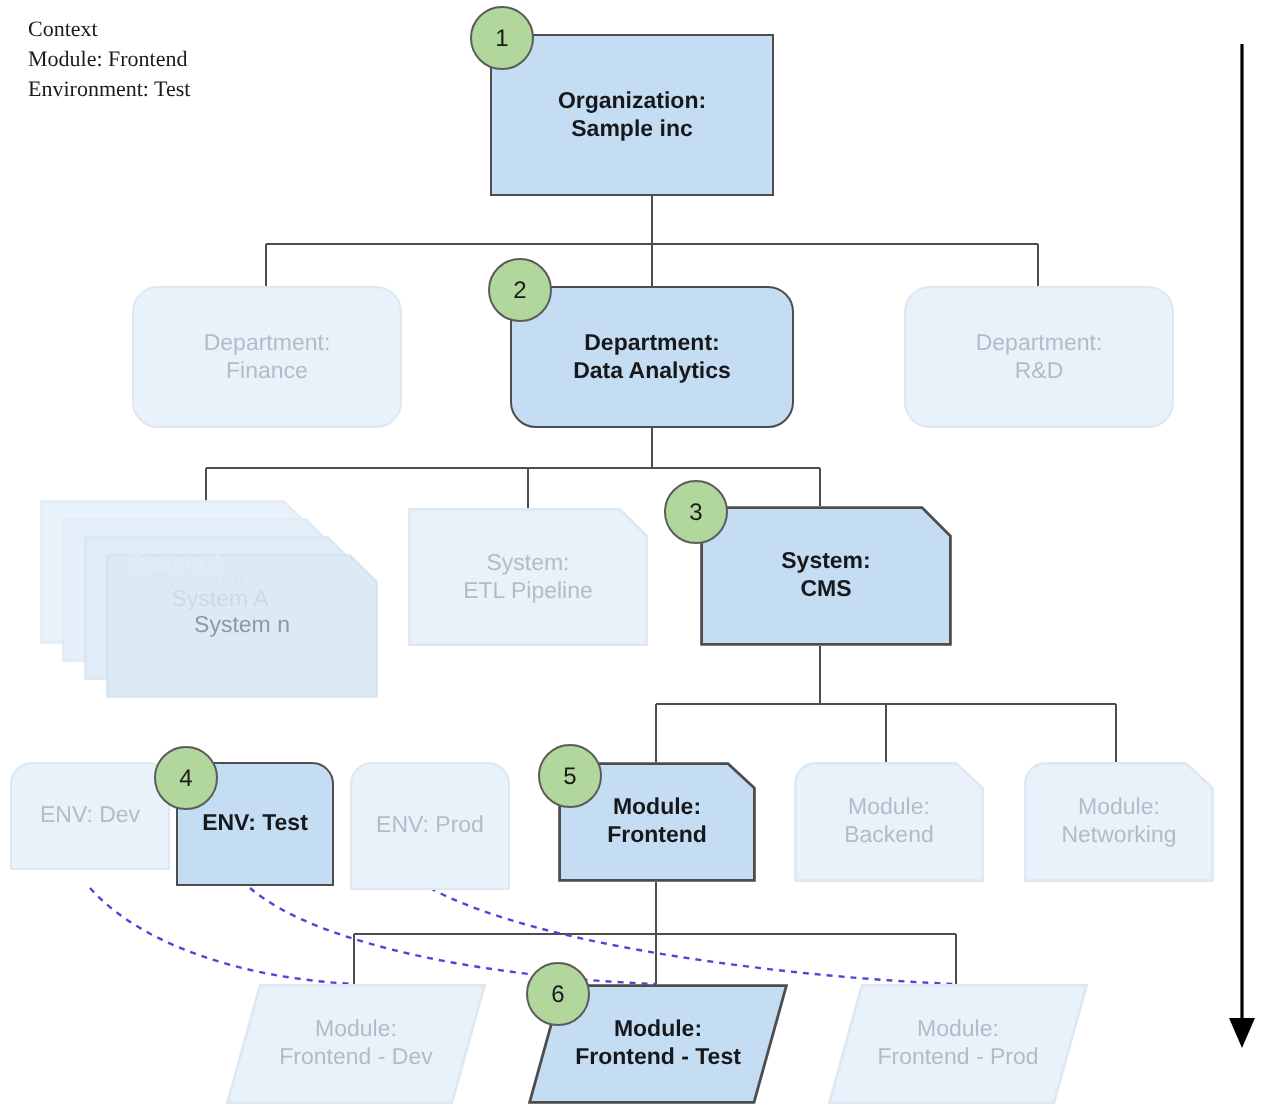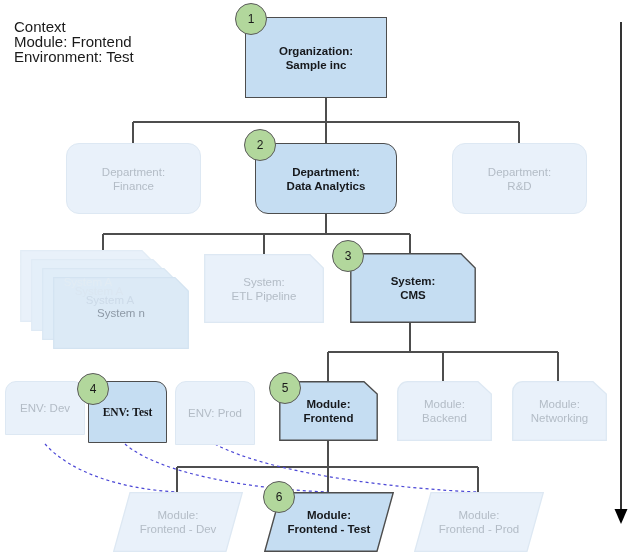--- a/index.html
+++ b/index.html
@@ -6,22 +6,22 @@
   body{
     width:641px;height:559px;overflow:hidden;position:relative;
     font-family:"Liberation Sans","DejaVu Sans",sans-serif;
     -webkit-font-smoothing:antialiased;
   }
   #stage{position:absolute;left:0;top:0;width:641px;height:559px;}
   #wires{position:absolute;left:0;top:0;width:641px;height:559px;pointer-events:none;}
 
   
   .context{
-    position:absolute;left:14px;top:19px;
-    font-size:15px;line-height:15px;color:#1a1a1a;white-space:pre;
+    position:absolute;left:14px;top:8px;
+    font-size:11px;line-height:15px;color:#1a1a1a;white-space:pre;font-family:Liberation Serif, serif;
   }
 
   
   .node{
     position:absolute;box-sizing:border-box;
     display:flex;align-items:center;justify-content:center;
     text-align:center;font-size:11.5px;line-height:14px;
     color:#1a1a1a;white-space:pre-line;
   }
   .node .lbl{position:relative;z-index:2;padding:0 6px;}
@@ -175,21 +175,21 @@
 CMS</span>
   </div>
   <div class="badge" style="left:332px;top:240px;">
     <span>3</span>
   </div>
 
   <div class="node shape-envtop dim" style="left:5px;top:381px;width:80px;height:54px;">
     <span class="lbl">ENV: Dev</span>
   </div>
 
-  <div class="node shape-envtop active" style="left:88px;top:381px;width:79px;height:62px;font-family:Liberation Serif, serif;">
+  <div class="node shape-envtop active" style="left:88px;top:381px;width:79px;height:62px;">
     <span class="lbl">ENV: Test</span>
   </div>
   <div class="badge" style="left:77px;top:373px;">
     <span>4</span>
   </div>
 
   <div class="node shape-envtop dim" style="left:175px;top:381px;width:80px;height:64px;">
     <span class="lbl">ENV: Prod</span>
   </div>
 

